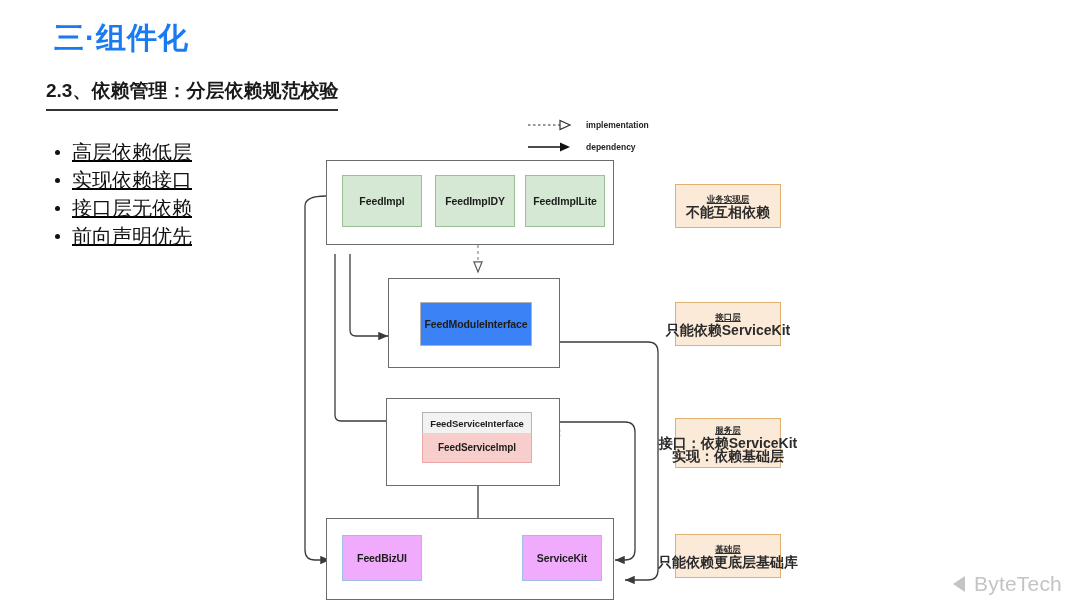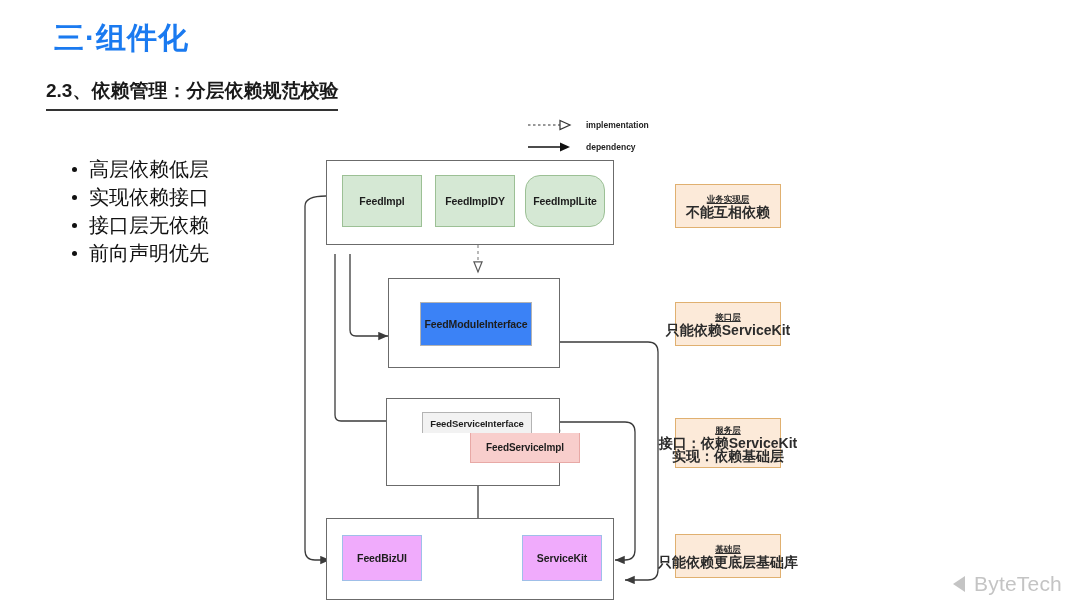--- a/index.html
+++ b/index.html
@@ -20,22 +20,23 @@
   .section-title{
     position:absolute;left:46px;top:78px;
     font-size:19px;font-weight:bold;color:#1a1a1a;
     padding-bottom:5px;border-bottom:2px solid #333;
     white-space:nowrap;
   }
 
   
   .bullets{
     position:absolute;left:52px;top:138px;
-    margin:17px;padding:0 0 0 20px;
+    margin:0;padding:0 0 0 20px;
     list-style:none;
+    text-decoration:underline;
   }
   .bullets li{
     font-family:"Liberation Serif", serif;
     font-size:20px;color:#111;line-height:28px;
     position:relative;white-space:nowrap;
   }
   .bullets li:before{
     content:"";position:absolute;left:-17px;top:12px;
     width:5px;height:5px;border-radius:50%;background:#111;
   }
@@ -147,28 +148,28 @@
 
       <g fill="none" stroke="#8a8a8a" stroke-width="1.2" stroke-dasharray="3,3">
         <path d="M 198,95 L 198,122" marker-end="url(#hollowArrow)"></path>
         <path d="M 258,296 Q 280,296 280,283 Q 280,272 266,272" marker-end="url(#hollowArrow)"></path>
       </g>
     </svg>
 
     <div class="container-box" style="left:46px;top:10px;width:288px;height:85px;"></div>
     <div class="node n-green" style="left:62px;top:25px;width:80px;height:52px;">FeedImpl</div>
     <div class="node n-green" style="left:155px;top:25px;width:80px;height:52px;">FeedImplDY</div>
-    <div class="node n-green" style="left:245px;top:25px;width:80px;height:52px;border-radius:15px;">FeedImplLite</div>
+    <div class="node n-green" style="left:245px;top:25px;width:80px;height:52px;">FeedImplLite</div>
 
     <div class="container-box" style="left:108px;top:128px;width:172px;height:90px;"></div>
     <div class="node n-gray" style="left:140px;top:152px;width:112px;height:44px;">FeedModuleInterface</div>
 
     <div class="container-box" style="left:106px;top:248px;width:174px;height:88px;"></div>
     <div class="node n-gray-top" style="left:142px;top:262px;width:110px;height:21px;">FeedServiceInterface</div>
-    <div class="node n-pink-bot" style="left:142px;top:283px;width:110px;height:30px;margin-left:48px;">FeedServiceImpl</div>
+    <div class="node n-pink-bot" style="left:142px;top:283px;width:110px;height:30px;">FeedServiceImpl</div>
 
     <div class="container-box" style="left:46px;top:368px;width:288px;height:82px;"></div>
     <div class="node n-blue" style="left:62px;top:385px;width:80px;height:46px;">FeedBizUI</div>
     <div class="node n-blue" style="left:242px;top:385px;width:80px;height:46px;">ServiceKit</div>
   </div>
 
   <div class="note" style="left:675px;top:184px;width:106px;height:44px;">
     <span class="note-title">业务实现层</span>
     <span class="note-line">不能互相依赖</span>
   </div>

